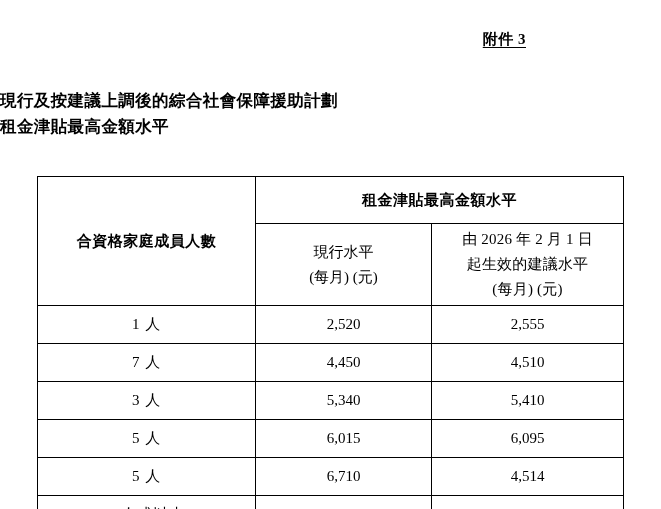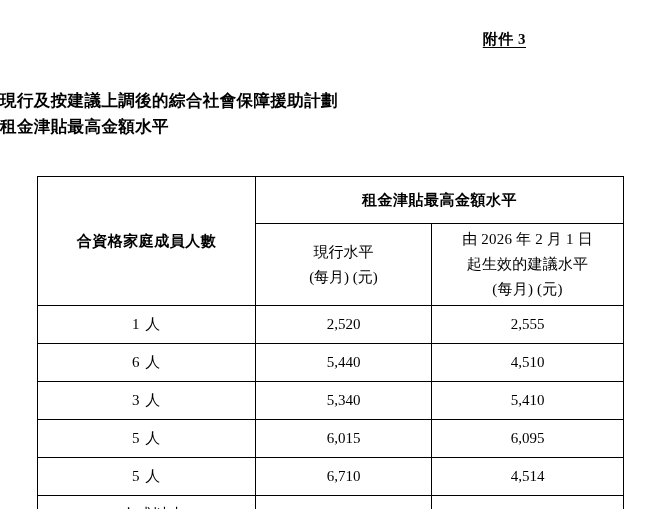--- a/index.html
+++ b/index.html
@@ -139,22 +139,22 @@
             <div>(每月) (元)</div>
           </td>
         </tr>
 
         <tr>
           <td class="cell-label">1 人</td>
           <td class="cell-current">2,520</td>
           <td class="cell-proposed">2,555</td>
         </tr>
         <tr>
-          <td class="cell-label">6 人</td>
-          <td class="cell-current">5,440</td>
+          <td class="cell-label">7 人</td>
+          <td class="cell-current">4,450</td>
           <td class="cell-proposed">4,510</td>
         </tr>
         <tr>
           <td class="cell-label">3 人</td>
           <td class="cell-current">5,340</td>
           <td class="cell-proposed">5,410</td>
         </tr>
         <tr>
           <td class="cell-label">5 人</td>
           <td class="cell-current">6,015</td>

